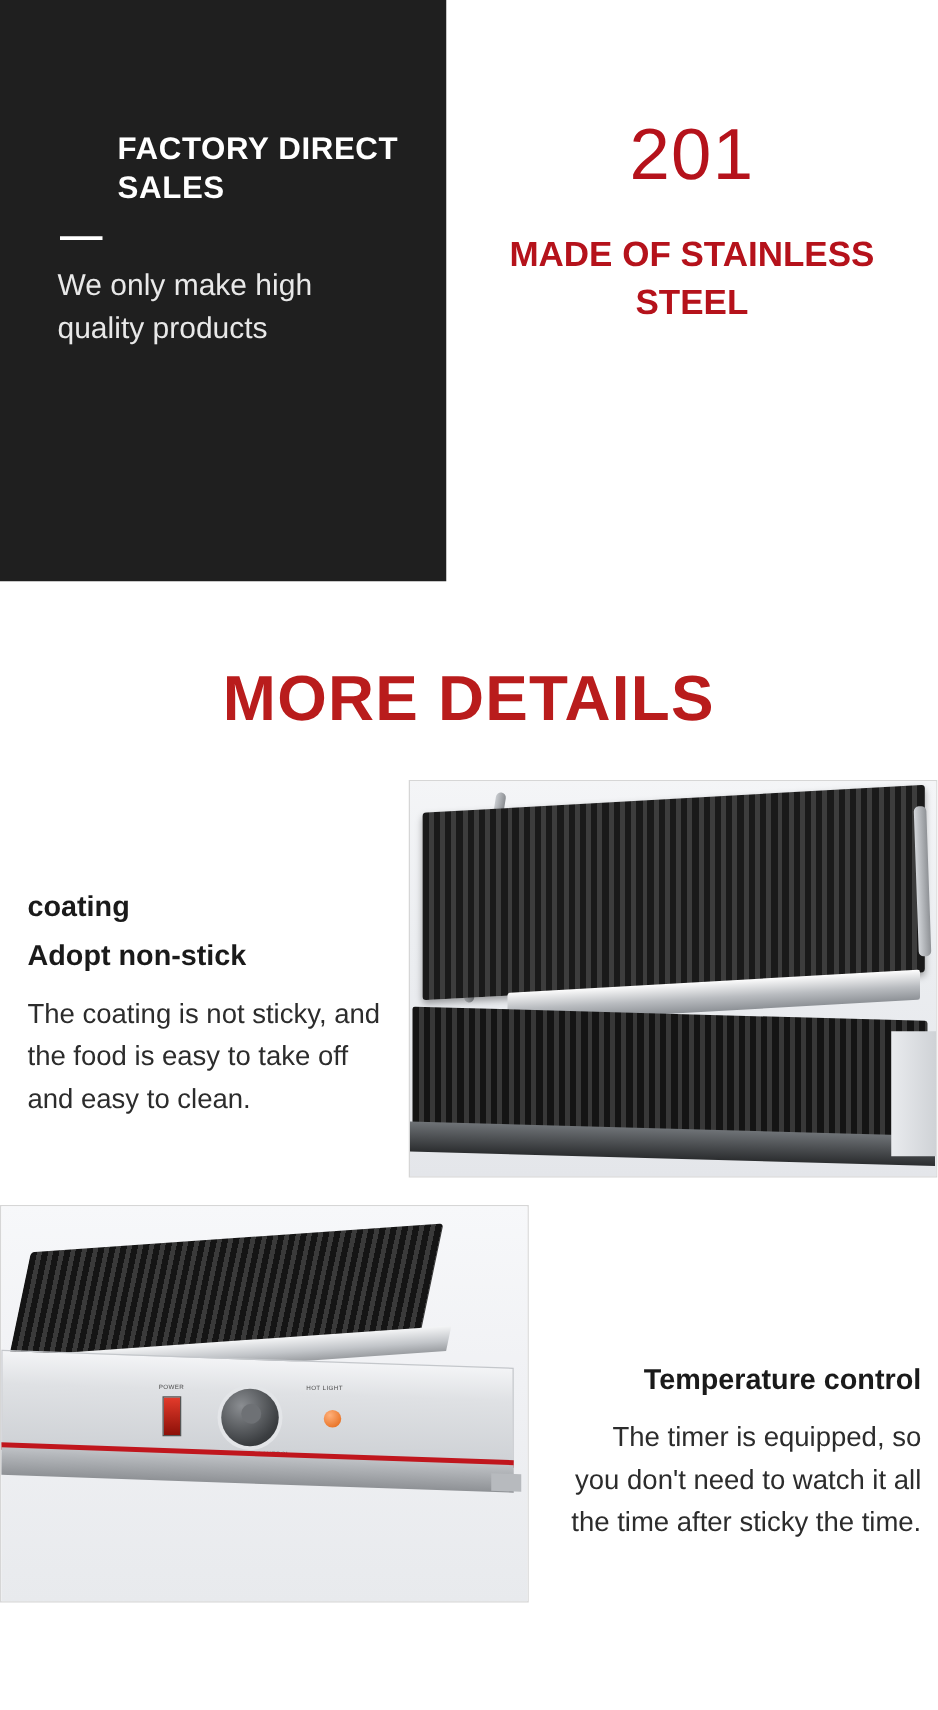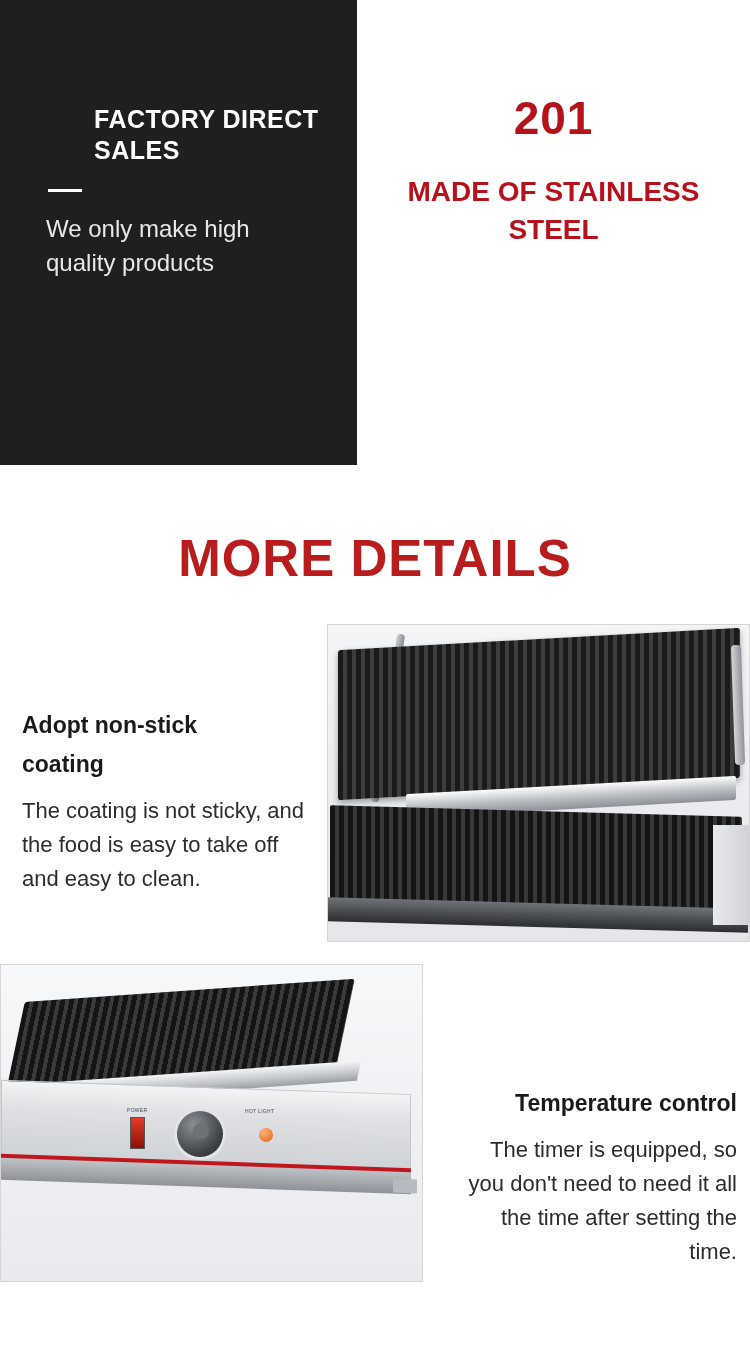--- a/index.html
+++ b/index.html
@@ -55,22 +55,22 @@
   .banner-right {
     width: 393px;
     height: 465px;
     background: #ffffff;
     box-sizing: border-box;
     padding-top: 95px;
     text-align: center;
   }
   .banner-right .big-number {
     color: #b5121b;
-    font-size: 46px;
-    font-weight: bold;
+    font-size: 58px;
+    font-weight: normal;
     line-height: 1;
     letter-spacing: 1px;
   }
   .banner-right .material {
     color: #b5121b;
     font-size: 28px;
     font-weight: bold;
     line-height: 1.35;
     margin: 32px auto 0;
     width: 330px;
@@ -382,22 +382,22 @@
       <div class="arm2"></div>
       <div class="lid"></div>
       <div class="lid-edge"></div>
       <div class="hinge"></div>
       <div class="base"></div>
       <div class="base-front"></div>
       <div class="side-panel"></div>
     </div>
   </div>
   <div class="f1-text">
+    <div class="feat-title">coating</div>
     <div class="feat-title">Adopt non-stick</div>
-    <div class="feat-title">coating</div>
     <div class="feat-body">The coating is not sticky, and the food is easy to take off and easy to clean.</div>
   </div>
 </div>
 
 <div class="feature-two">
   <div class="f2-photo">
     <div class="grill-b">
       <div class="top-plate"></div>
       <div class="top-rim"></div>
       <div class="body"></div>
@@ -408,15 +408,15 @@
       <div class="knob-outer"></div>
       <div class="knob-inner"></div>
       <div class="lamp"></div>
       <div class="red-strip"></div>
       <div class="under"></div>
       <div class="foot"></div>
     </div>
   </div>
   <div class="f2-text">
     <div class="feat-title">Temperature control</div>
-    <div class="feat-body">The timer is equipped, so you don't need to need it all the time after setting the time.</div>
+    <div class="feat-body">The timer is equipped, so you don't need to watch it all the time after sticky the time.</div>
   </div>
 </div>
 
 </body></html>

